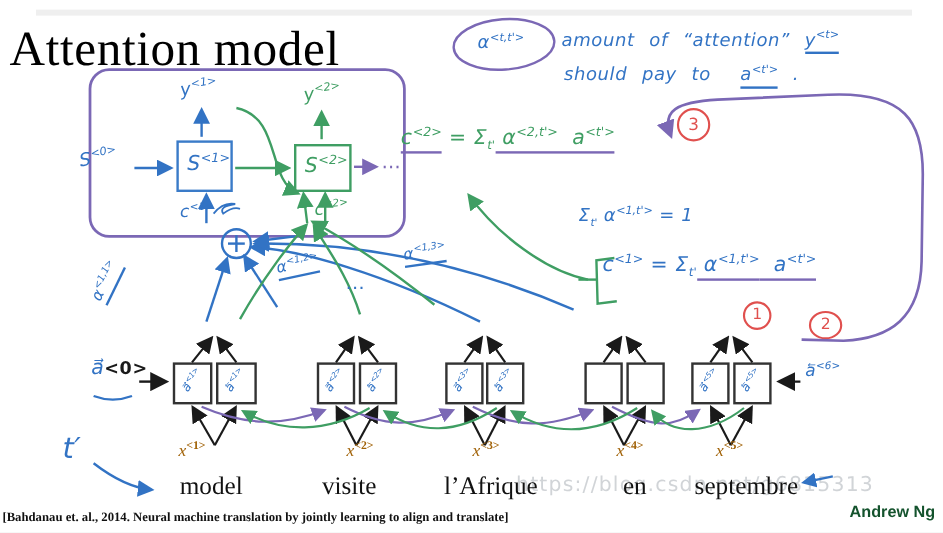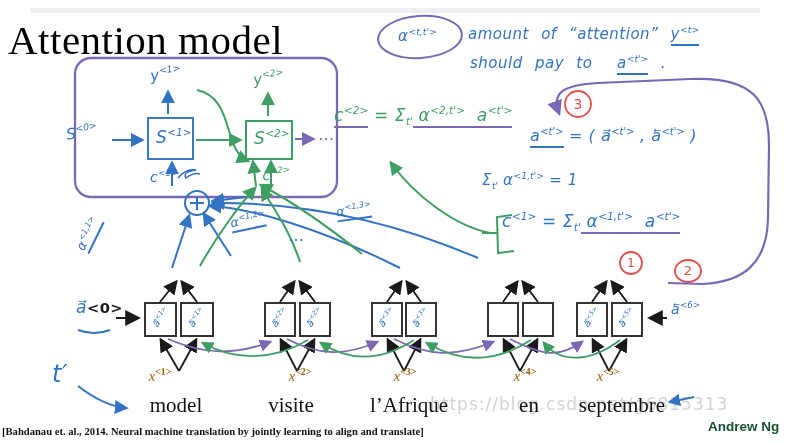--- a/index.html
+++ b/index.html
@@ -157,21 +157,20 @@
     <line x1="694" y1="397" x2="670" y2="402" stroke="#3273c4" stroke-width="1.8" marker-end="url(#mB)"></line>
   </svg>
 
   <div class="abs title layer3" style="left:8px;top:16px;">Attention model</div>
 
   <div class="abs hw ink-blue layer3" style="left:398px;top:26px;font-size:15px;"><span class="tok">α<sup>&lt;t,t'&gt;</sup></span></div>
   <div class="abs hw ink-blue layer3" style="left:468px;top:24px;font-size:15px;word-spacing:7px;"><span class="tok">amount of “attention” </span><span class="tok u-blue">y<sup>&lt;t&gt;</sup></span></div>
   <div class="abs hw ink-blue layer3" style="left:470px;top:53px;font-size:15px;word-spacing:7px;"><span class="tok">should pay to  </span><span class="tok u-blue">a<sup>&lt;t'&gt;</sup></span><span class="tok"> .</span></div>
 
   <div class="abs hw ink-green layer3" style="left:334px;top:104px;font-size:17px;"><span class="tok u-purple">c<sup>&lt;2&gt;</sup></span><span class="tok"> = </span><span class="tok">Σ<sub>t'</sub></span><span class="tok u-purple"> α<sup>&lt;2,t'&gt;</sup></span><span class="tok u-purple">  a<sup>&lt;t'&gt;</sup></span></div>
-  <div class="abs hw ink-blue layer3" style="left:530px;top:126px;font-size:16px;"><span class="tok u-blue">a<sup>&lt;t'&gt;</sup></span><span class="tok"> = ( </span><span class="tok">a⃗<sup>&lt;t'&gt;</sup></span><span class="tok"> , </span><span class="tok">a⃖<sup>&lt;t'&gt;</sup></span><span class="tok"> )</span></div>
   <div class="abs hw ink-blue layer3" style="left:482px;top:170px;font-size:15px;"><span class="tok">Σ<sub>t'</sub></span><span class="tok"> α<sup>&lt;1,t'&gt;</sup></span><span class="tok"> = 1</span></div>
   <div class="abs hw ink-blue layer3" style="left:502px;top:210px;font-size:17px;"><span class="tok">c<sup>&lt;1&gt;</sup></span><span class="tok"> = </span><span class="tok">Σ<sub>t'</sub></span><span class="tok u-purple"> α<sup>&lt;1,t'&gt;</sup></span><span class="tok u-purple">  a<sup>&lt;t'&gt;</sup></span></div>
   <div class="abs ink-red layer3" style="left:572px;top:96px;width:12px;text-align:center;font-size:14px;">3</div>
   <div class="abs ink-red layer3" style="left:626px;top:255px;width:10px;text-align:center;font-size:13px;">1</div>
   <div class="abs ink-red layer3" style="left:682px;top:263px;width:12px;text-align:center;font-size:13px;">2</div>
 
   <div class="abs hw ink-blue layer3" style="left:66px;top:122px;font-size:15px;transform:rotate(-10deg);"><span class="tok">S<sup>&lt;0&gt;</sup></span></div>
   <div class="abs hw ink-blue layer3" style="left:156px;top:126px;font-size:17px;"><span class="tok">S<sup>&lt;1&gt;</sup></span></div>
   <div class="abs hw ink-green layer3" style="left:254px;top:127px;font-size:17px;"><span class="tok">S<sup>&lt;2&gt;</sup></span></div>
   <div class="abs hw ink-blue layer3" style="left:150px;top:64px;font-size:15px;transform:rotate(-8deg);"><span class="tok">y<sup>&lt;1&gt;</sup></span></div>

